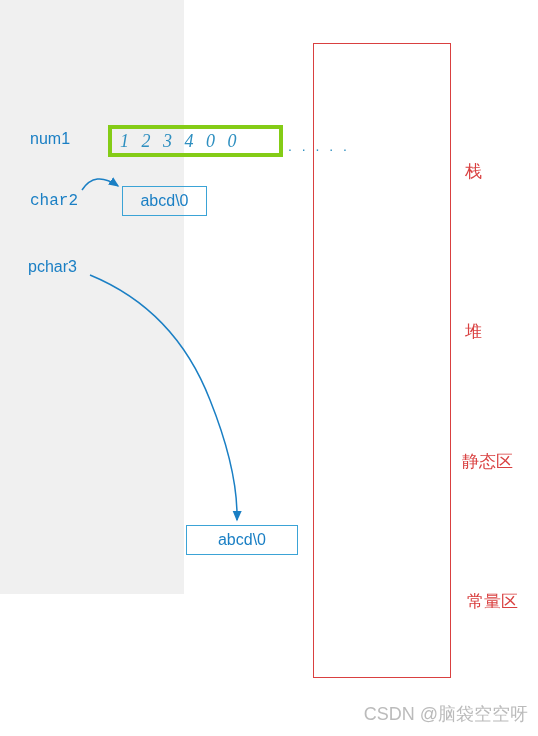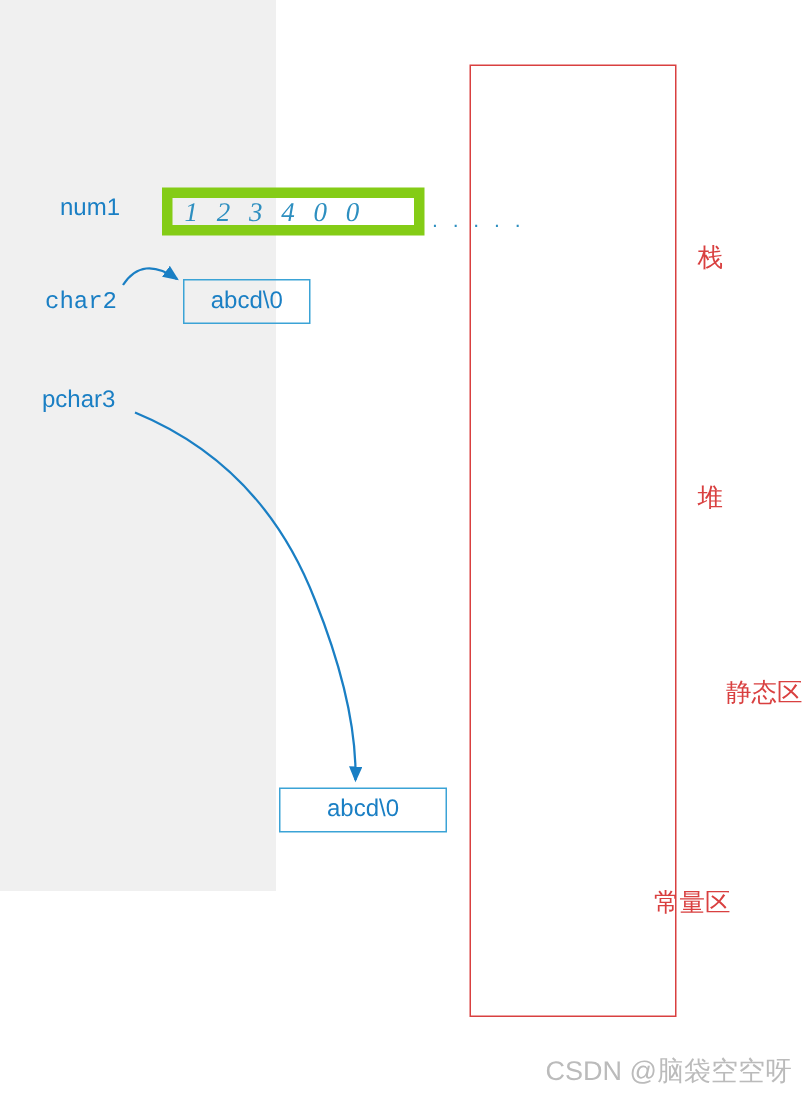--- a/index.html
+++ b/index.html
@@ -29,31 +29,31 @@
       top: 43px;
       width: 138px;
       height: 635px;
       border: 1px solid #d94040;
     }
     .var-label {
       position: absolute;
       color: #1a7fc4;
       font-size: 16px;
     }
-    .num1-label { left: 40px; top: 130px; }
+    .num1-label { left: 30px; top: 130px; }
     .char2-label { left: 30px; top: 192px; font-family: Liberation Mono, monospace; }
     .pchar3-label { left: 28px; top: 258px; text-align: center; }
     
     .num1-box {
       position: absolute;
       left: 108px;
       top: 125px;
       width: 175px;
       height: 32px;
-      border: 7px solid #84cc16;
+      border: 4px solid #84cc16;
       background: transparent;
       display: flex;
       align-items: center;
       padding-left: 8px;
     }
     .num1-content {
       color: #2e8fc0;
       font-style: italic;
       font-family: cursive;
       font-size: 18px;
@@ -94,22 +94,22 @@
       font-size: 16px;
     }
     .mem-label {
       position: absolute;
       color: #d94040;
       font-size: 17px;
       white-space: nowrap;
     }
     .stack-label { left: 465px; top: 160px; }
     .heap-label { left: 465px; top: 320px; }
-    .static-label { left: 484px; top: 450px; }
-    .const-label { left: 436px; top: 590px; }
+    .static-label { left: 462px; top: 450px; }
+    .const-label { left: 467px; top: 590px; }
     
     .watermark {
       position: absolute;
       right: 10px;
       bottom: 10px;
       color: #bbbbbb;
       font-size: 18px;
     }
     
     svg.arrows {

